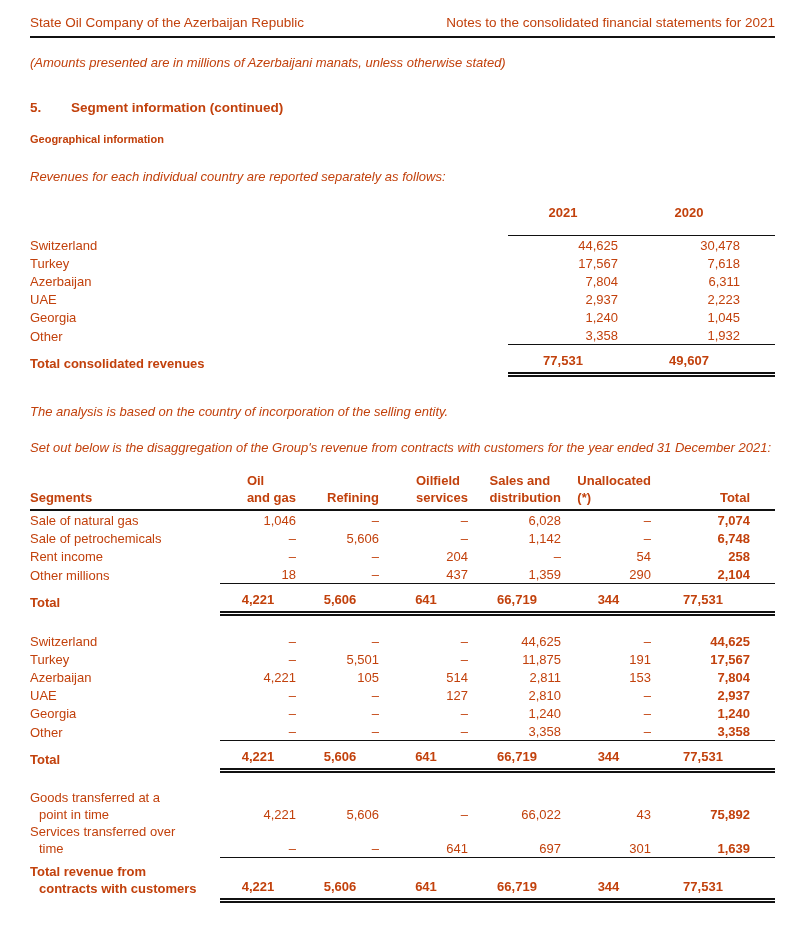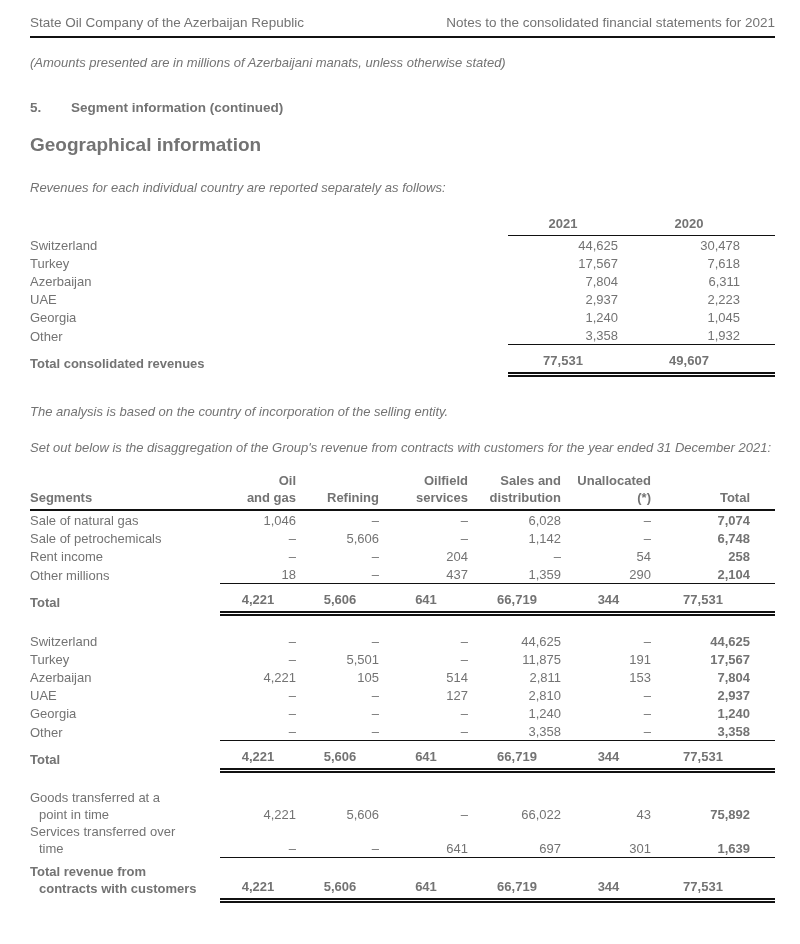--- a/index.html
+++ b/index.html
@@ -1,51 +1,51 @@
 <!DOCTYPE html>
 <html><head>
 <meta charset="utf-8">
 <style>
   html,body{margin:0;padding:0;background:#e8e8e8;}
   .page{
     width:800px;height:944px;box-sizing:border-box;
-    background:#ffffff;color:#737373;
+    background:#ffffff;color:#c2410c;
     padding:14px 25px 0 30px;
     font-family:"Liberation Sans", sans-serif;
     font-size:13px;line-height:1.35;
     overflow:hidden;position:relative;margin:0 auto;
   }
   
   .doc-header{
     display:flex;justify-content:space-between;align-items:flex-end;
     font-size:13.5px;padding-bottom:4px;border-bottom:2px solid #111;
   }
   .amounts-note{margin-top:16px;font-style:italic;font-size:13px;}
   .sec-title{margin-top:27px;font-weight:bold;font-size:13.5px;display:flex;}
   .sec-num{width:41px;flex:0 0 41px;}
-  .subsec{margin-top:15px;font-weight:bold;font-size:19px;}
+  .subsec{margin-top:15px;font-weight:bold;font-size:11px;}
   .para{margin-top:21px;font-style:italic;}
   
   table{border-collapse:collapse;table-layout:fixed;width:745px;}
   td,th{padding:0;vertical-align:bottom;font-size:13px;height:18px;line-height:17px;}
   .num{text-align:right;}
   tr.rule td.num{border-bottom:1.5px solid #111;}
   tr.trow td{font-weight:bold;padding-top:6px;padding-bottom:3px;}
   tr.trow td.num{border-bottom:5px double #111;text-align:center;}
   tr.gap td{height:16px;border:none;}
   
   #t1{margin-top:18px;}
-  #t1 th.y{font-weight:bold;text-align:center;border-bottom:1.5px solid #111;padding-bottom:3px;}
+  #t1 th.y{font-weight:bold;text-align:center;border-bottom:1.5px solid #111;padding-bottom:14px;}
   #t1 td.c1,#t1 th.h1{padding-right:20px;}
   #t1 td.c2,#t1 th.h2{padding-right:35px;}
   
   #t2{margin-top:16px;}
   #t2 th{font-weight:bold;border-bottom:2.5px solid #111;padding-bottom:3px;height:auto;}
   #t2 th.lab{text-align:left;}
-  #t2 th.num .hdr{display:inline-block;text-align:right;}
+  #t2 th.num .hdr{display:inline-block;text-align:left;}
   #t2 td.n,#t2 th.cn{padding-right:5px;}
   #t2 td.nt,#t2 th.ct{padding-right:25px;}
   #t2 td.nt{font-weight:bold;}
   #t2 td.lbl{text-align:left;}
   .lbl-line2{padding-left:9px;}
 </style>
 </head>
 <body>
 
 <div class="page">

